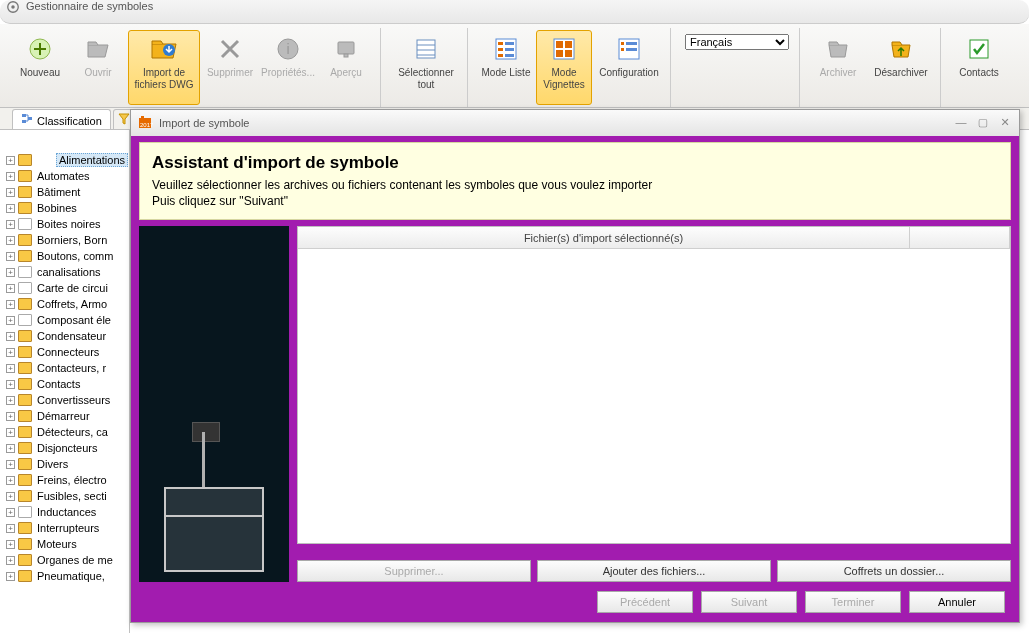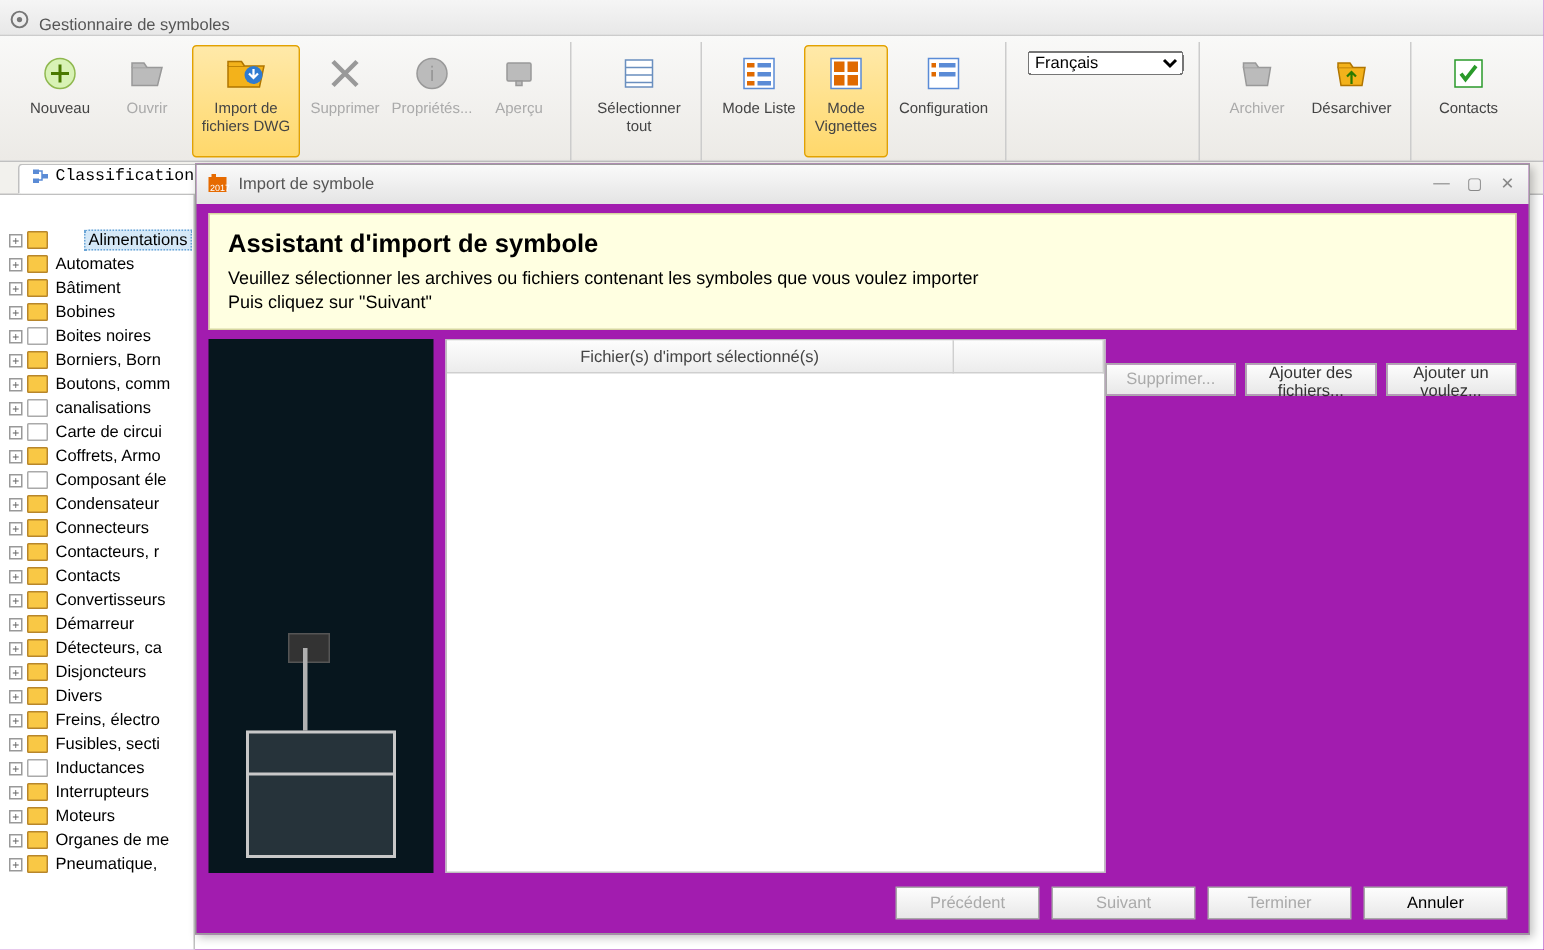--- a/index.html
+++ b/index.html
@@ -12,24 +12,25 @@
     overflow: hidden;
     position: relative;
   }
 
   
   .app-titlebar {
     height: 24px;
     background: linear-gradient(#f5f5f5,#e8e8e8);
     border-bottom: 1px solid #ccc;
     display: flex;
-    align-items: flex-end;
+    align-items: flex-start;
     padding-left: 6px;
     color: #555;
     gap: 6px;
+    border-radius: 10px;
   }
   .app-titlebar svg { width: 14px; height: 14px; }
 
   .ribbon {
     height: 84px;
     background: linear-gradient(#f9f9f8,#eceae6);
     border-bottom: 1px solid #c0c0c0;
     display: flex;
     padding: 4px 6px 0 6px;
     gap: 4px;
@@ -85,21 +86,21 @@
     padding-left: 12px;
     gap: 2px;
   }
   .tab {
     height: 20px;
     padding: 2px 8px;
     border: 1px solid #c0c0c0;
     border-bottom: none;
     background: #fff;
     border-radius: 3px 3px 0 0;
-    display: flex; align-items: flex-start; gap: 4px; font-family: Liberation Mono, monospace;
+    display: flex; align-items: flex-end; gap: 4px;
   }
   .tab.inactive { background: #f2f1ed; color: #777; width: 20px; padding: 2px 4px;}
 
   .main-area {
     display: flex;
     height: calc(633px - 24px - 84px);
     position: relative;
   }
 
   .tree-panel {
@@ -168,21 +169,21 @@
   .machine {
     width:120px; height:150px; margin-bottom:10px;
     position:relative;
   }
   .machine .frame { position:absolute; left:10px; bottom:0; width:100px; height:85px; border:2px solid #c8c8c8; background:rgba(220,220,220,.15);}
   .machine .shelf { position:absolute; left:10px; bottom:55px; width:100px; height:2px; background:#c8c8c8;}
   .machine .post  { position:absolute; left:48px; bottom:85px; width:3px; height:55px; background:#b0b0b0;}
   .machine .box   { position:absolute; left:38px; top:0; width:28px; height:20px; background:#333; border:1px solid #555;}
 
   .dlg-right {
-    flex:1; display:flex; flex-direction:row;
+    flex:1; display:flex; flex-direction:column;
   }
   .grid-wrap {
     flex:1;
     border:1px solid #bfbfbf;
     background:#fff;
     display:flex; flex-direction:column;
   }
   .grid-head {
     display:flex;
   }
@@ -588,21 +589,21 @@
     <div class="dlg-right">
       <div class="grid-wrap">
         <div class="grid-head">
           <div class="col main">Fichier(s) d'import sélectionné(s)</div>
           <div class="col side"></div>
         </div>
       </div>
       <div class="file-btn-row">
         <button disabled="">Supprimer...</button>
         <button>Ajouter des fichiers...</button>
-        <button>Ajouter un voulez...</button>
+        <button>Coffrets un dossier...</button>
       </div>
     </div>
   </div>
 
   <div class="dlg-footer">
     <button disabled="">Précédent</button>
     <button disabled="">Suivant</button>
     <button disabled="">Terminer</button>
     <button>Annuler</button>
   </div>

